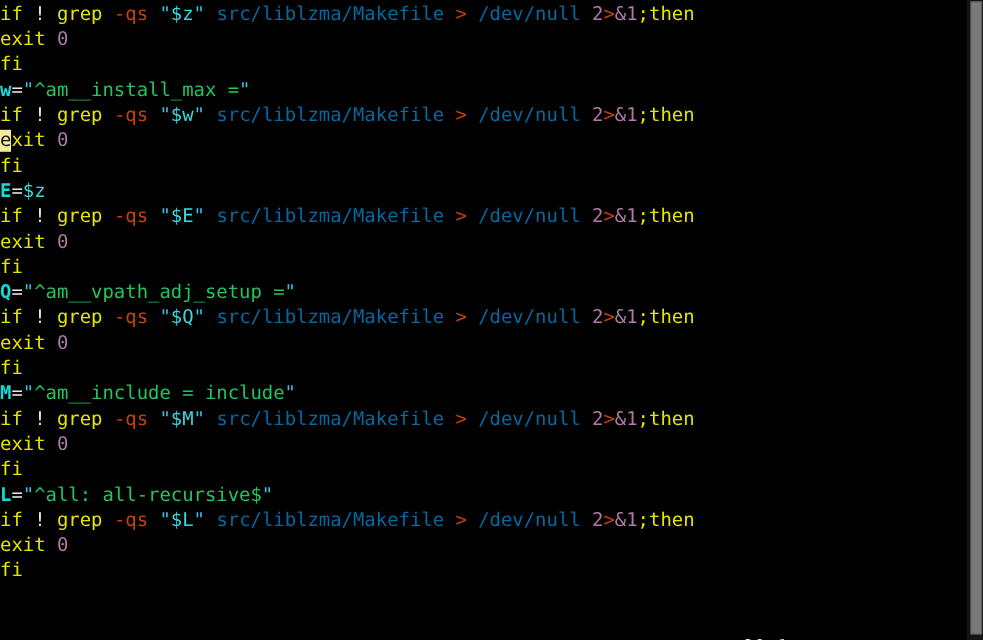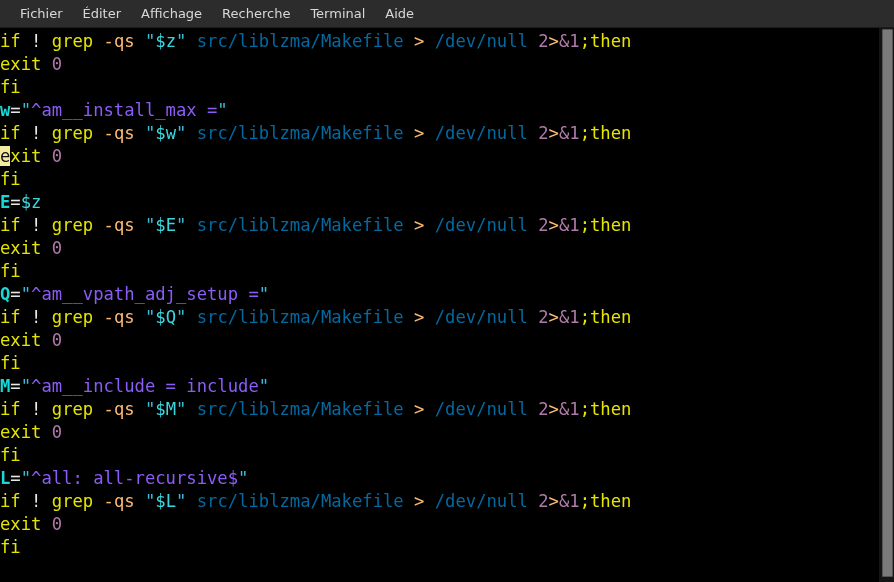--- a/index.html
+++ b/index.html
@@ -67,25 +67,25 @@
     color: #d6d6d6;
   }
   .term-line {
     height: 23px;
     white-space: pre;
   }
 
   
   .c-kw      { color: #e5e500; }              
   .c-plain   { color: #e8e8e8; }              
-  .c-opt     { color: #fdba74; }              
+  .c-opt     { color: #c2410c; }              
   .c-quote   { color: #3bbde0; }              
   .c-var     { color: #3bd7e0; }              
   .c-varname { color: #19d7d7; font-weight: bold; }  
-  .c-str     { color: #8b5cf6; text-align: right; }              
+  .c-str     { color: #22c55e; text-align: right; }              
   .c-num     { color: #b07aa8; }              
   .c-path    { color: #0369a1; }              
 
   
   .cursor-block {
     background: #f2eba0;
     color: #101010;
   }
 
   
@@ -128,28 +128,20 @@
     border: 1px solid #555555;
     box-sizing: border-box;
     border-radius: 1px;
   }
 </style>
 </head>
 <body>
 
 <div id="app-window">
 
-  <div id="menu-bar">
-    <div class="menu-item">Fichier</div>
-    <div class="menu-item">Éditer</div>
-    <div class="menu-item">Affichage</div>
-    <div class="menu-item">Recherche</div>
-    <div class="menu-item">Terminal</div>
-    <div class="menu-item">Aide</div>
-  </div>
 
   <div id="terminal-area">
 
     <div id="text-buffer"><div class="term-line"><span class="c-kw">if</span><span class="c-plain"> </span><span class="c-plain">!</span><span class="c-plain"> </span><span class="c-kw">grep</span><span class="c-plain"> </span><span class="c-opt">-qs</span><span class="c-plain"> </span><span class="c-quote">"</span><span class="c-var">$z</span><span class="c-quote">"</span><span class="c-path"> src/liblzma/Makefile </span><span class="c-opt">&gt;</span><span class="c-path"> /dev/null </span><span class="c-num">2</span><span class="c-opt">&gt;</span><span class="c-num">&amp;1</span><span class="c-kw">;</span><span class="c-kw">then</span></div><div class="term-line"><span class="c-kw">exit</span><span class="c-plain"> </span><span class="c-num">0</span></div><div class="term-line"><span class="c-kw">fi</span></div><div class="term-line"><span class="c-varname">w</span><span class="c-plain">=</span><span class="c-quote">"</span><span class="c-str">^am__install_max =</span><span class="c-quote">"</span></div><div class="term-line"><span class="c-kw">if</span><span class="c-plain"> </span><span class="c-plain">!</span><span class="c-plain"> </span><span class="c-kw">grep</span><span class="c-plain"> </span><span class="c-opt">-qs</span><span class="c-plain"> </span><span class="c-quote">"</span><span class="c-var">$w</span><span class="c-quote">"</span><span class="c-path"> src/liblzma/Makefile </span><span class="c-opt">&gt;</span><span class="c-path"> /dev/null </span><span class="c-num">2</span><span class="c-opt">&gt;</span><span class="c-num">&amp;1</span><span class="c-kw">;</span><span class="c-kw">then</span></div><div class="term-line"><span class="c-kw cursor-block">e</span><span class="c-kw">xit</span><span class="c-plain"> </span><span class="c-num">0</span></div><div class="term-line"><span class="c-kw">fi</span></div><div class="term-line"><span class="c-varname">E</span><span class="c-plain">=</span><span class="c-var">$z</span></div><div class="term-line"><span class="c-kw">if</span><span class="c-plain"> </span><span class="c-plain">!</span><span class="c-plain"> </span><span class="c-kw">grep</span><span class="c-plain"> </span><span class="c-opt">-qs</span><span class="c-plain"> </span><span class="c-quote">"</span><span class="c-var">$E</span><span class="c-quote">"</span><span class="c-path"> src/liblzma/Makefile </span><span class="c-opt">&gt;</span><span class="c-path"> /dev/null </span><span class="c-num">2</span><span class="c-opt">&gt;</span><span class="c-num">&amp;1</span><span class="c-kw">;</span><span class="c-kw">then</span></div><div class="term-line"><span class="c-kw">exit</span><span class="c-plain"> </span><span class="c-num">0</span></div><div class="term-line"><span class="c-kw">fi</span></div><div class="term-line"><span class="c-varname">Q</span><span class="c-plain">=</span><span class="c-quote">"</span><span class="c-str">^am__vpath_adj_setup =</span><span class="c-quote">"</span></div><div class="term-line"><span class="c-kw">if</span><span class="c-plain"> </span><span class="c-plain">!</span><span class="c-plain"> </span><span class="c-kw">grep</span><span class="c-plain"> </span><span class="c-opt">-qs</span><span class="c-plain"> </span><span class="c-quote">"</span><span class="c-var">$Q</span><span class="c-quote">"</span><span class="c-path"> src/liblzma/Makefile </span><span class="c-opt">&gt;</span><span class="c-path"> /dev/null </span><span class="c-num">2</span><span class="c-opt">&gt;</span><span class="c-num">&amp;1</span><span class="c-kw">;</span><span class="c-kw">then</span></div><div class="term-line"><span class="c-kw">exit</span><span class="c-plain"> </span><span class="c-num">0</span></div><div class="term-line"><span class="c-kw">fi</span></div><div class="term-line"><span class="c-varname">M</span><span class="c-plain">=</span><span class="c-quote">"</span><span class="c-str">^am__include = include</span><span class="c-quote">"</span></div><div class="term-line"><span class="c-kw">if</span><span class="c-plain"> </span><span class="c-plain">!</span><span class="c-plain"> </span><span class="c-kw">grep</span><span class="c-plain"> </span><span class="c-opt">-qs</span><span class="c-plain"> </span><span class="c-quote">"</span><span class="c-var">$M</span><span class="c-quote">"</span><span class="c-path"> src/liblzma/Makefile </span><span class="c-opt">&gt;</span><span class="c-path"> /dev/null </span><span class="c-num">2</span><span class="c-opt">&gt;</span><span class="c-num">&amp;1</span><span class="c-kw">;</span><span class="c-kw">then</span></div><div class="term-line"><span class="c-kw">exit</span><span class="c-plain"> </span><span class="c-num">0</span></div><div class="term-line"><span class="c-kw">fi</span></div><div class="term-line"><span class="c-varname">L</span><span class="c-plain">=</span><span class="c-quote">"</span><span class="c-str">^all: all-recursive$</span><span class="c-quote">"</span></div><div class="term-line"><span class="c-kw">if</span><span class="c-plain"> </span><span class="c-plain">!</span><span class="c-plain"> </span><span class="c-kw">grep</span><span class="c-plain"> </span><span class="c-opt">-qs</span><span class="c-plain"> </span><span class="c-quote">"</span><span class="c-var">$L</span><span class="c-quote">"</span><span class="c-path"> src/liblzma/Makefile </span><span class="c-opt">&gt;</span><span class="c-path"> /dev/null </span><span class="c-num">2</span><span class="c-opt">&gt;</span><span class="c-num">&amp;1</span><span class="c-kw">;</span><span class="c-kw">then</span></div><div class="term-line"><span class="c-kw">exit</span><span class="c-plain"> </span><span class="c-num">0</span></div><div class="term-line"><span class="c-kw">fi</span></div></div>
 
     <div id="status-ruler">
       <span id="ruler-pos">90,1</span>
       
     </div>
 

